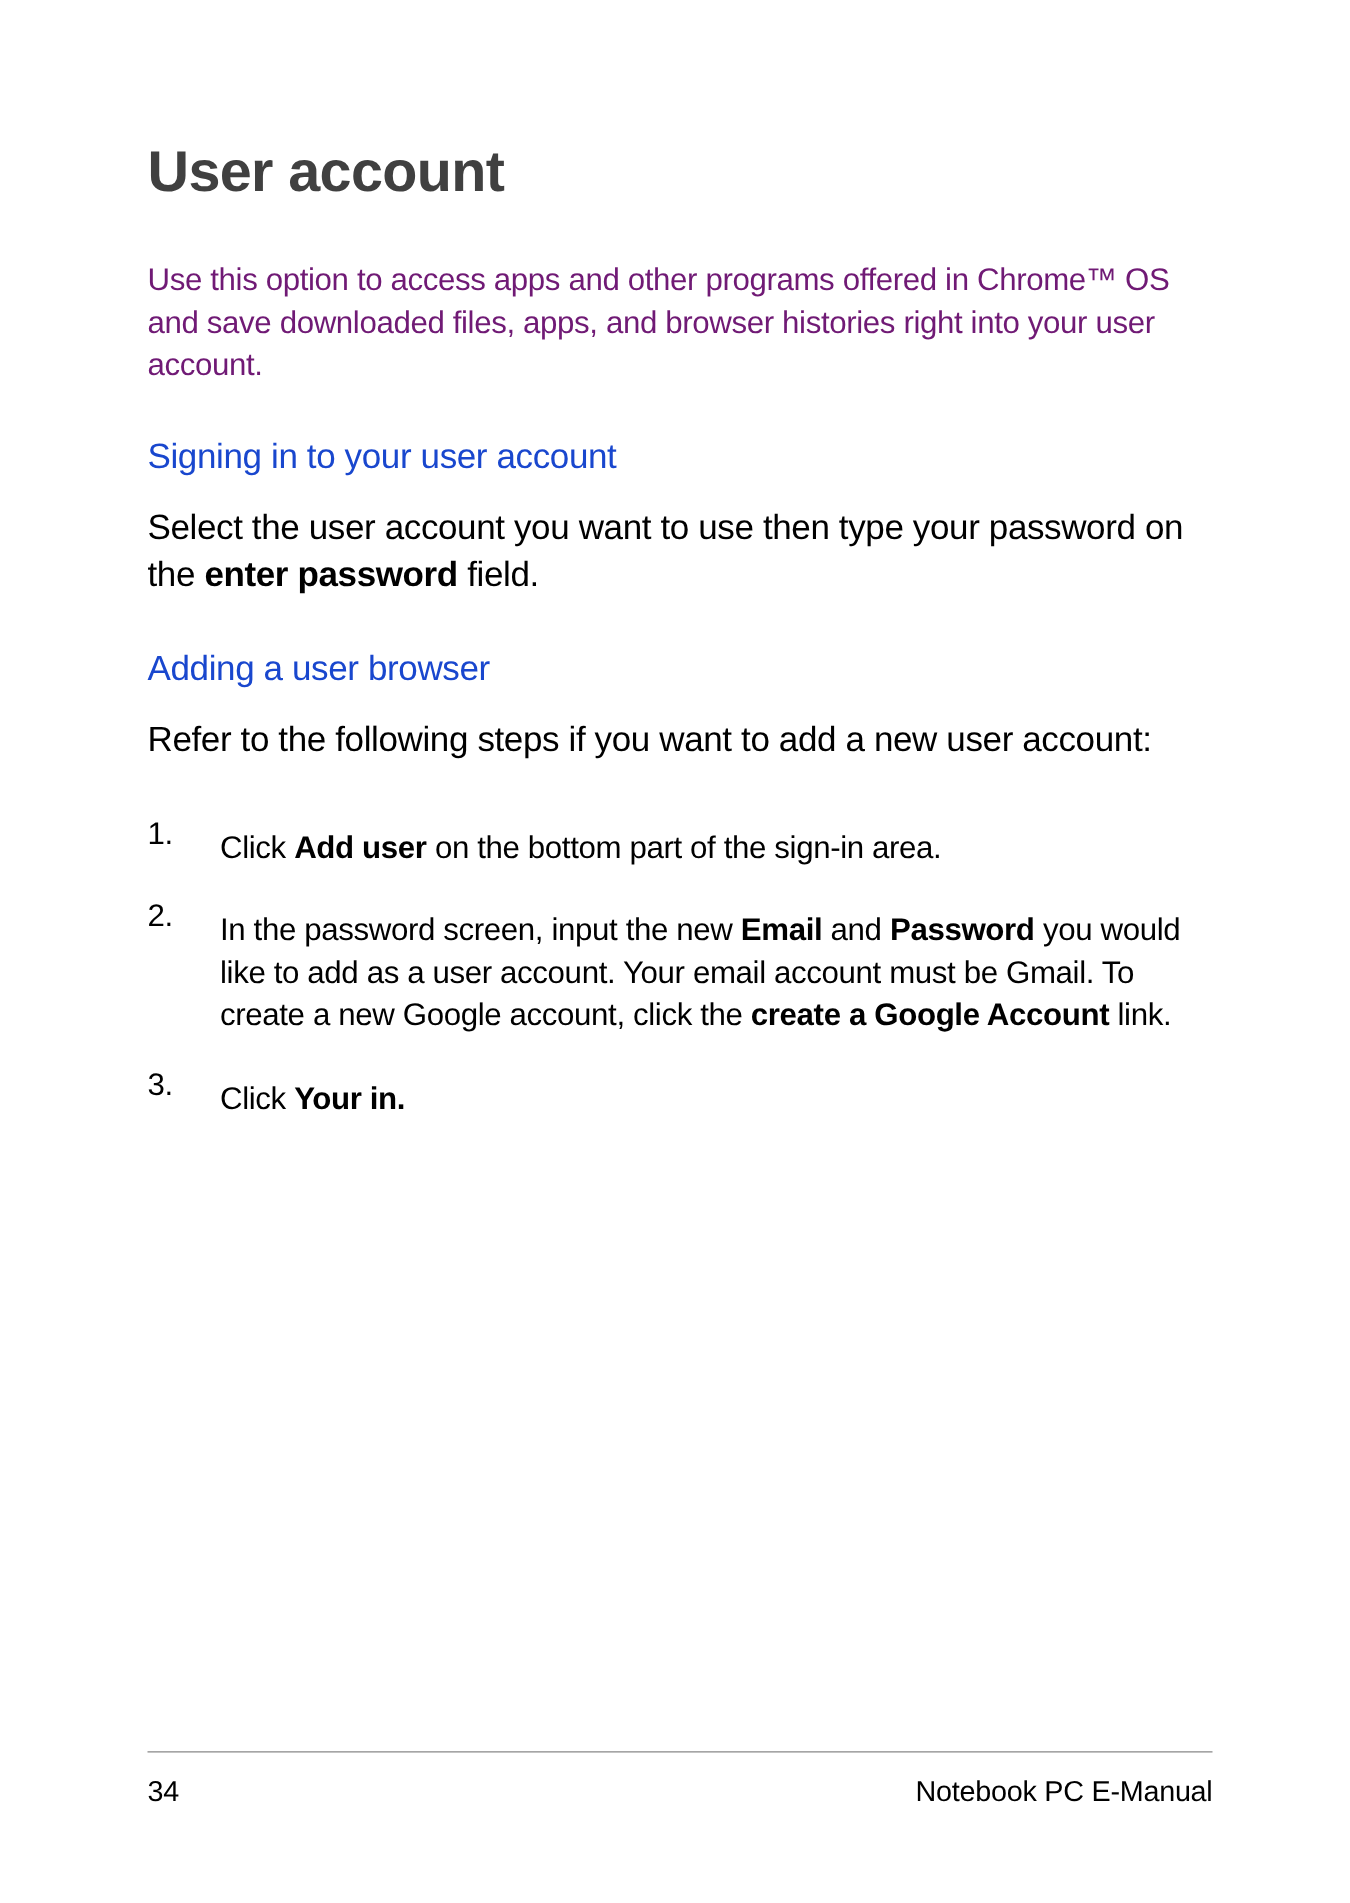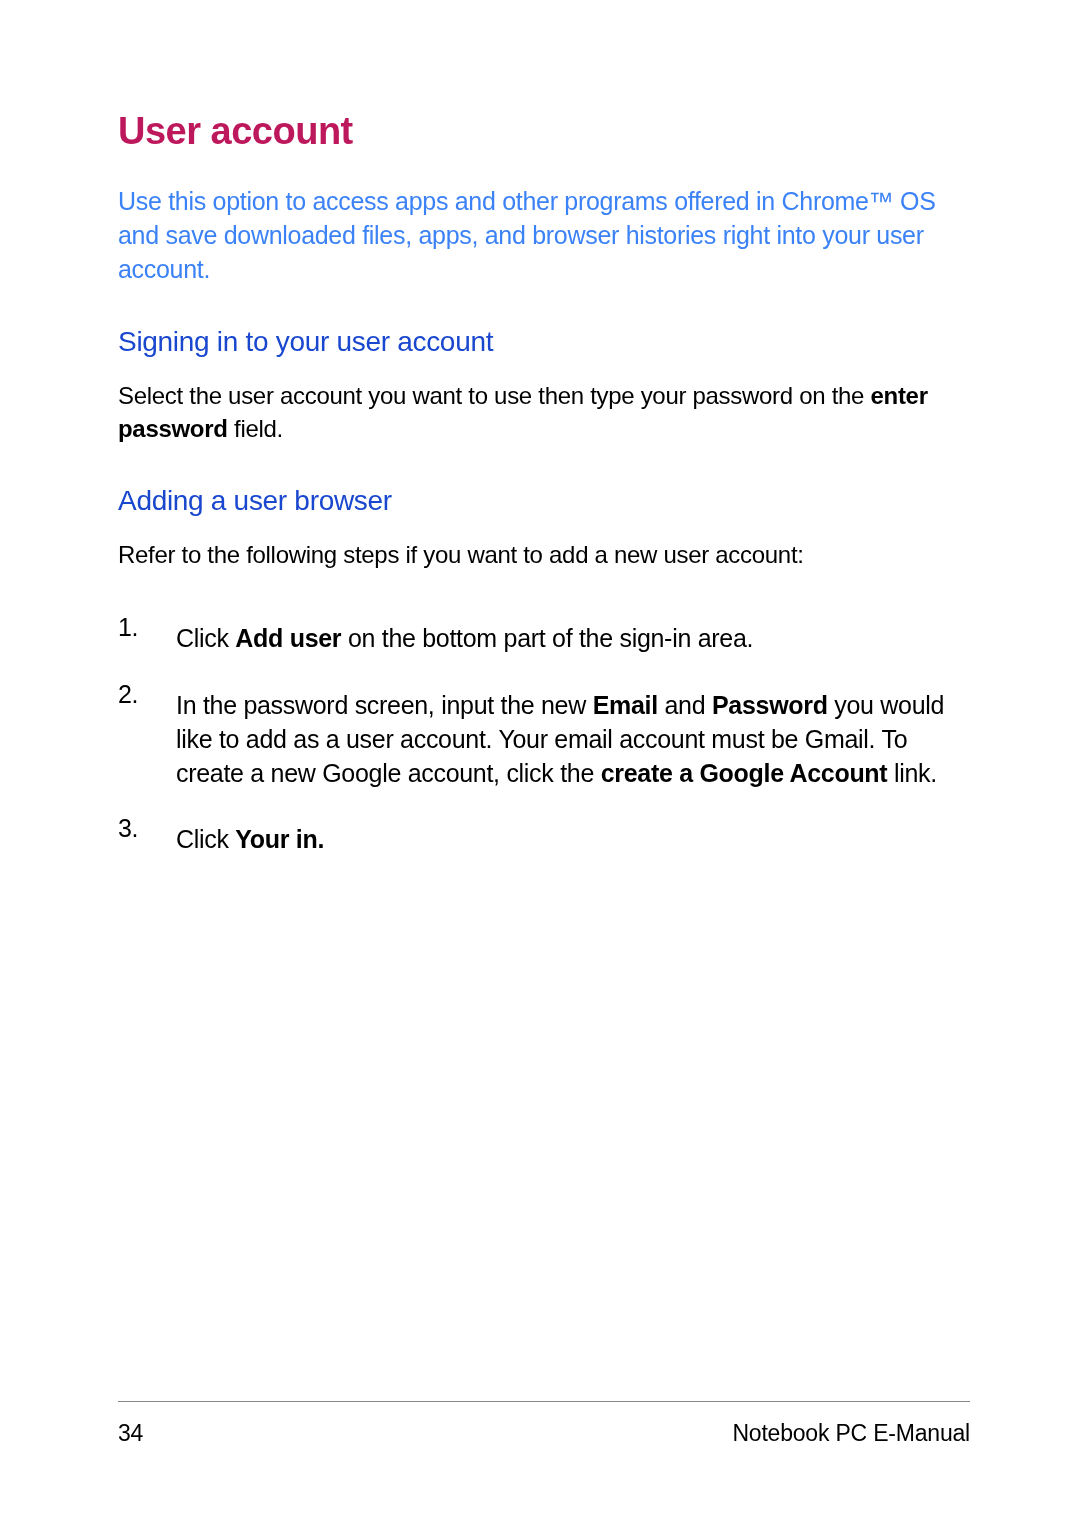--- a/index.html
+++ b/index.html
@@ -10,42 +10,42 @@
     body {
       width: 1080px;
       height: 1522px;
       background: #ffffff;
       font-family: 'Segoe UI', 'Helvetica Neue', Arial, sans-serif;
       position: relative;
       padding: 110px 110px 0 118px;
       color: #000000;
     }
     .main-heading {
-      color: #be185d;
-      font-size: 38px;
+      color: #404040;
+      font-size: 46px;
       font-weight: 700;
-      margin-bottom: 32px;
+      margin-bottom: 44px;
       letter-spacing: -0.5px;
     }
     .body-text {
       font-size: 25px;
       line-height: 1.35;
-      color: #3b82f6;
+      color: #701a75;
       margin-bottom: 40px;
       letter-spacing: -0.3px;
     }
     .sub-heading {
       color: #1947ce;
       font-size: 28px;
       font-weight: 400;
       margin-bottom: 22px;
       letter-spacing: -0.3px;
     }
     .section-text {
-      font-size: 24px;
+      font-size: 28px;
       line-height: 1.35;
       color: #000000;
       margin-bottom: 40px;
       letter-spacing: -0.3px;
     }
     .bold {
       font-weight: 700;
     }
     .ordered-list {
       list-style: none;

